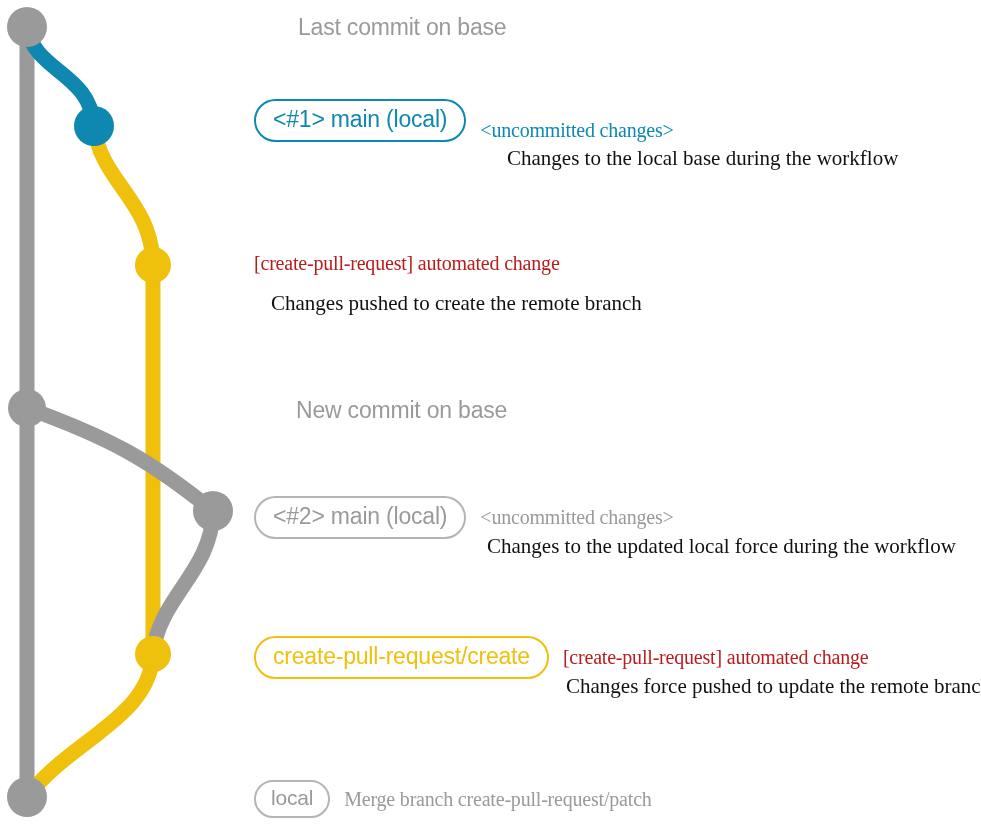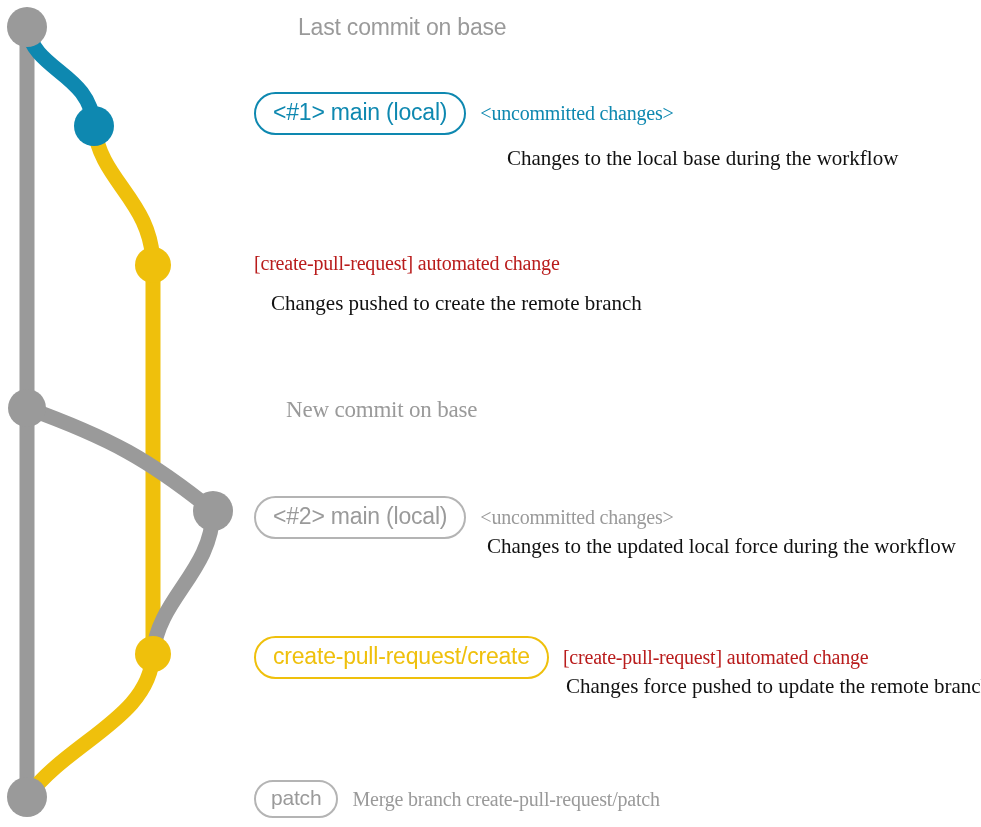--- a/index.html
+++ b/index.html
@@ -113,47 +113,47 @@
     <circle cx="94" cy="126" r="20" fill="#0e88b0"></circle>
     <circle cx="153" cy="265" r="18" fill="#efc00c"></circle>
     <circle cx="27" cy="408" r="19" fill="#9a9a9a"></circle>
     <circle cx="213" cy="511" r="20" fill="#9a9a9a"></circle>
     <circle cx="153" cy="654" r="18" fill="#efc00c"></circle>
     <circle cx="27" cy="797" r="20" fill="#9a9a9a"></circle>
   </svg>
 
   <div class="plain-label" style="left:254px; top:14px;">Last commit on base</div>
 
-  <div class="row" style="left:254px; top:92px;">
+  <div class="row" style="left:254px; top:99px;align-items:flex-end;">
     <span class="badge teal">&lt;#1&gt; main (local)</span>
     <span class="gap"></span>
     <span class="subject teal">&lt;uncommitted changes&gt;</span>
   </div>
   <div class="desc" style="left:487px; top:146px;margin-left:20px;">Changes to the local base during the workflow</div>
 
   <div class="row" style="left:254px; top:252px;">
     <span class="subject yellow">[create-pull-request] automated change</span>
   </div>
   <div class="desc" style="left:271px; top:291px;">Changes pushed to create the remote branch</div>
 
-  <div class="plain-label" style="left:242px; top:397px;font-family:Liberation Serif, serif;">New commit on base</div>
+  <div class="plain-label" style="left:252px; top:397px;">New commit on base</div>
 
   <div class="row" style="left:254px; top:496px;">
     <span class="badge gray">&lt;#2&gt; main (local)</span>
     <span class="gap"></span>
     <span class="subject gray">&lt;uncommitted changes&gt;</span>
   </div>
   <div class="desc" style="left:487px; top:534px;">Changes to the updated local force during the workflow</div>
 
   <div class="row" style="left:254px; top:636px;">
     <span class="badge yellow">create-pull-request/create</span>
     <span class="gap"></span>
     <span class="subject yellow">[create-pull-request] automated change</span>
   </div>
   <div class="desc" style="left:566px; top:674px;">Changes force pushed to update the remote branch</div>
 
   <div class="row" style="left:254px; top:780px;">
-    <span class="badge gray small">patch</span>
+    <span class="badge gray small">local</span>
     <span class="gap"></span>
     <span class="subject gray">Merge branch create-pull-request/patch</span>
   </div>
 
 </div>
 
 </body></html>

